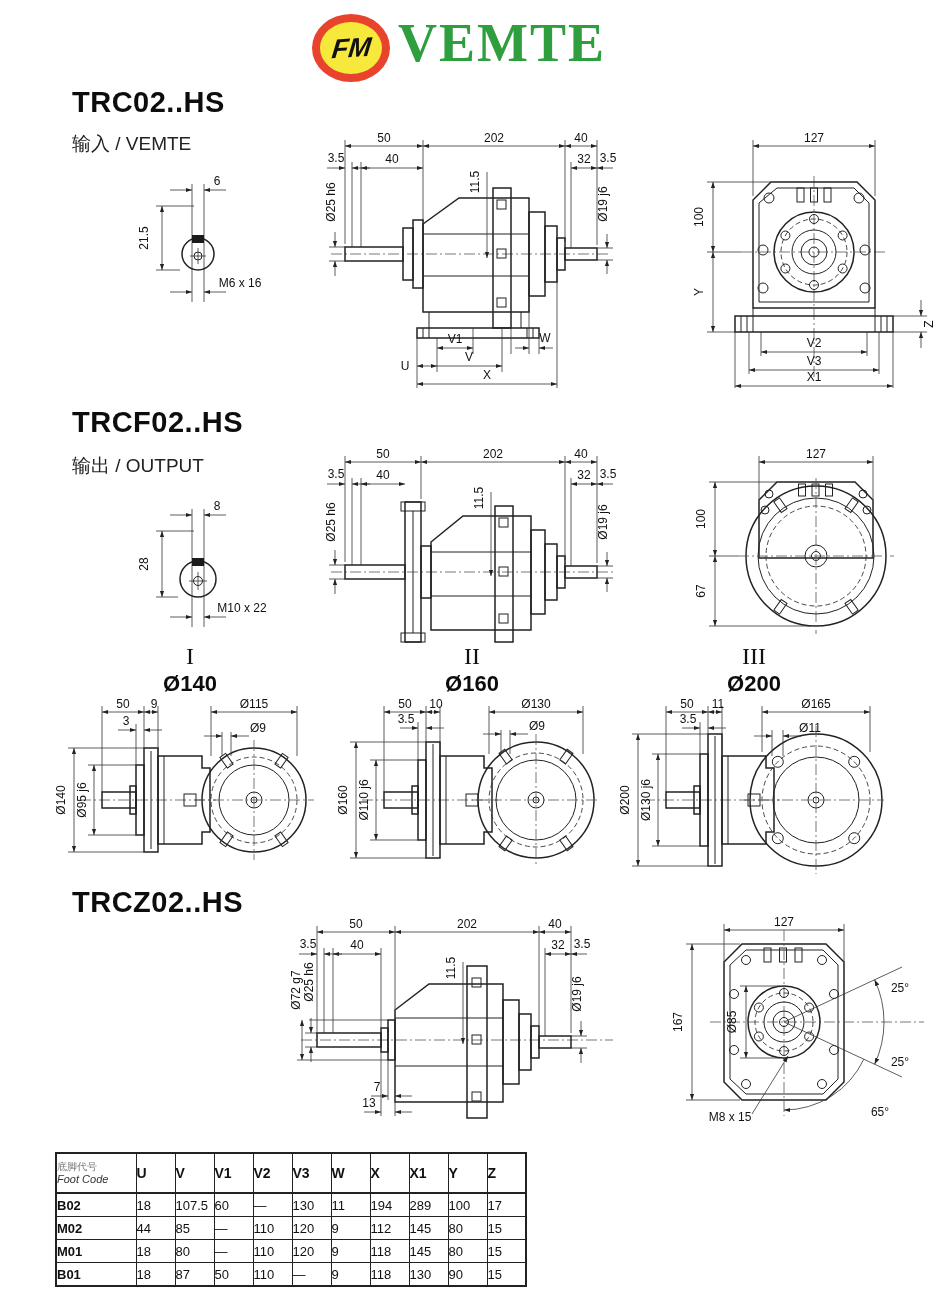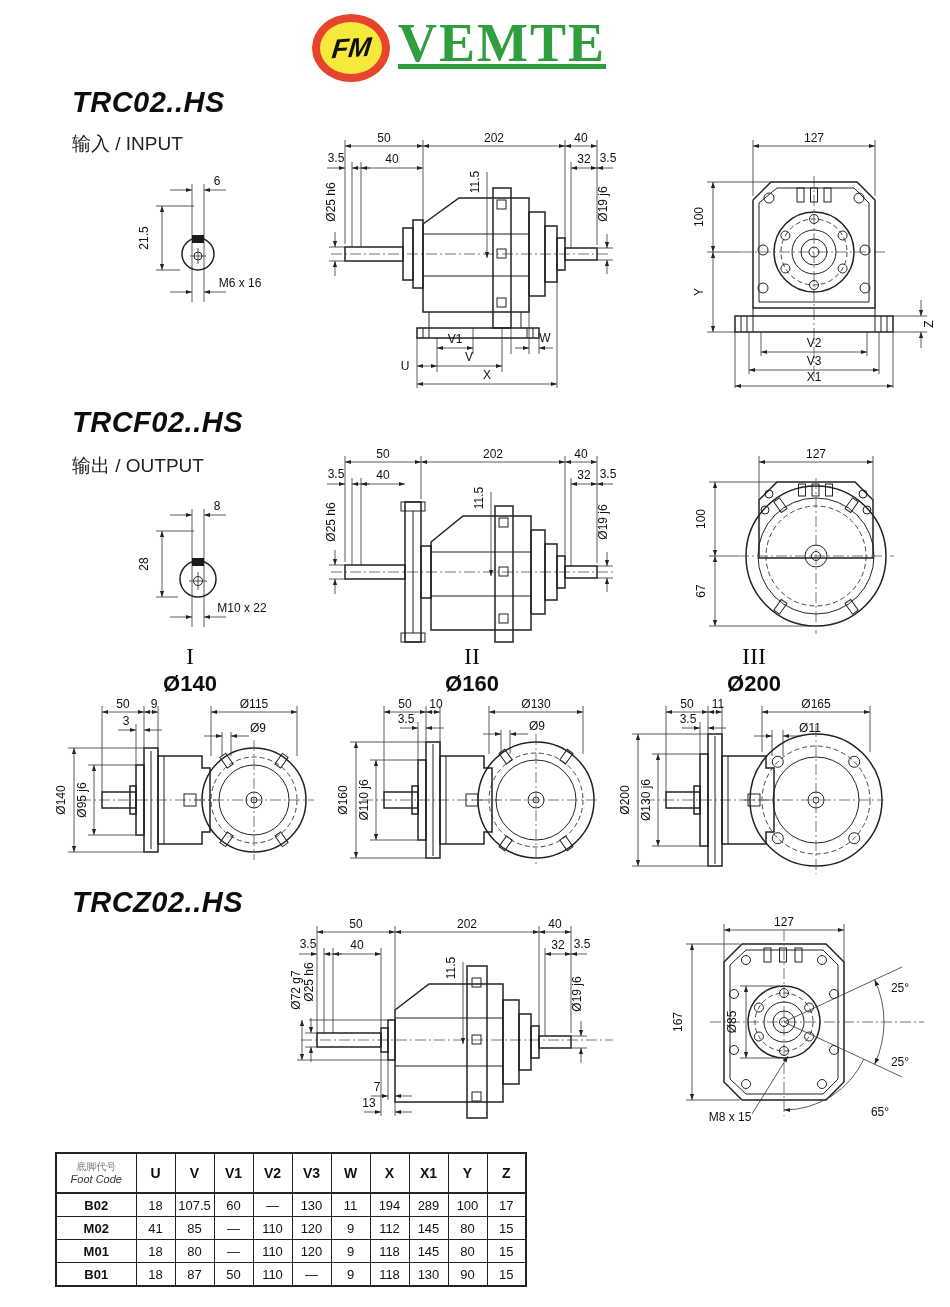--- a/index.html
+++ b/index.html
@@ -4,41 +4,41 @@
 <style>
   html,body{margin:0;padding:0;background:#fff;}
   #page{position:relative;width:950px;height:1307px;background:#fff;overflow:hidden;
         font-family:"Liberation Sans",sans-serif;color:#111;}
   
   .logo{position:absolute;left:312px;top:14px;width:62px;height:52px;border-radius:50%;
         background:#f6e93c;border:8px solid #e8432c;display:flex;align-items:center;justify-content:center;}
   .monogram{font-style:italic;font-weight:bold;font-size:27px;color:#111;transform:skewX(-10deg) rotate(-4deg);
             font-family:"Liberation Sans",sans-serif;line-height:1;}
   .brand{position:absolute;left:398px;top:12px;font-family:"Liberation Serif",serif;
-         font-weight:bold;font-size:54px;letter-spacing:2px;color:#2f9e3f;text-decoration:underline;}
+         font-weight:bold;font-size:54px;letter-spacing:2px;color:#2f9e3f;}
   .brand-cn{position:absolute;left:614px;top:40px;font-size:28px;color:#e62e2a;font-weight:bold;}
   
-  .sec-title{position:absolute;font-size:29px;font-weight:bold;font-style:italic;color:#0d0d0d;letter-spacing:0.5px;}
+  .sec-title{position:absolute;font-size:29px;font-weight:bold;color:#0d0d0d;letter-spacing:0.5px;}
   .sec-sub{position:absolute;font-size:19px;color:#222;}
   .numeral{position:absolute;width:264px;text-align:center;font-family:"Liberation Serif",serif;
            font-size:24px;color:#111;}
   .fsize{position:absolute;width:264px;text-align:center;font-size:22px;font-weight:bold;color:#0d0d0d;}
   
   svg.dwg{position:absolute;overflow:visible;}
   .ol{stroke:#222;stroke-width:1.5;fill:none;stroke-linejoin:miter;}
   .o2{stroke:#222;stroke-width:1;fill:none;}
   .dl{stroke:#333;stroke-width:0.8;fill:none;}
   .cl{stroke:#555;stroke-width:0.8;fill:none;stroke-dasharray:11 3 2 3;}
   .dsh{stroke:#333;stroke-width:0.9;fill:none;stroke-dasharray:5 3;}
   .fl{fill:#1a1a1a;stroke:none;}
   text.dm{font-family:"Liberation Sans",sans-serif;font-size:12px;fill:#111;text-anchor:middle;}
   
   #foot-table{position:absolute;left:55px;top:1152px;border-collapse:collapse;table-layout:fixed;
               width:472px;border:2px solid #222;}
-  #foot-table td,#foot-table th{border:1px solid #222;text-align:center;padding:0;height:22px;
+  #foot-table td,#foot-table th{border:1px solid #222;text-align:left;padding:0;height:22px;
               font-size:13px;color:#111;}
   #foot-table thead th{height:38px;font-size:14px;font-weight:bold;border-bottom:2px solid #222;}
   #foot-table .corner{font-weight:normal;}
   #foot-table .corner .cn{display:block;font-size:10px;color:#777;line-height:12px;}
   #foot-table .corner .en{display:block;font-size:11px;color:#333;line-height:13px;font-style:italic;}
   #foot-table td.code{font-weight:bold;}
 </style>
 </head>
 <body>
 
@@ -51,21 +51,21 @@
 </svg>
 
 <div id="page">
 
   <div class="logo">
     <span class="monogram">FM</span>
   </div>
   <div class="brand">VEMTE</div>
 
   <div class="sec-title" style="left:72px;top:86px">TRC02..HS</div>
-  <div class="sec-sub" style="left:72px;top:131px">输入 / INPUT</div>
+  <div class="sec-sub" style="left:72px;top:131px">输入 / VEMTE</div>
 
   <svg class="dwg" style="left:120px;top:160px" width="190" height="150" viewBox="0 0 190 150">
     <g>
       <line class="dl" x1="72" y1="24" x2="72" y2="142"></line>
         <line class="dl" x1="84" y1="24" x2="84" y2="142"></line>
       <circle class="ol" cx="78" cy="94" r="16"></circle>
       <rect class="fl" x="72" y="75" width="12" height="8"></rect>
       <circle class="o2" cx="78" cy="96" r="4"></circle>
       <line class="dl" x1="70" y1="96" x2="86" y2="96"></line>
         <line class="dl" x1="78" y1="88" x2="78" y2="104"></line>
@@ -683,21 +683,21 @@
         <td>—</td>
         <td>130</td>
         <td>11</td>
         <td>194</td>
         <td>289</td>
         <td>100</td>
         <td>17</td>
       </tr>
       <tr>
         <td class="code">M02</td>
-        <td>41</td>
+        <td>44</td>
         <td>85</td>
         <td>—</td>
         <td>110</td>
         <td>120</td>
         <td>9</td>
         <td>112</td>
         <td>145</td>
         <td>80</td>
         <td>15</td>
       </tr>

